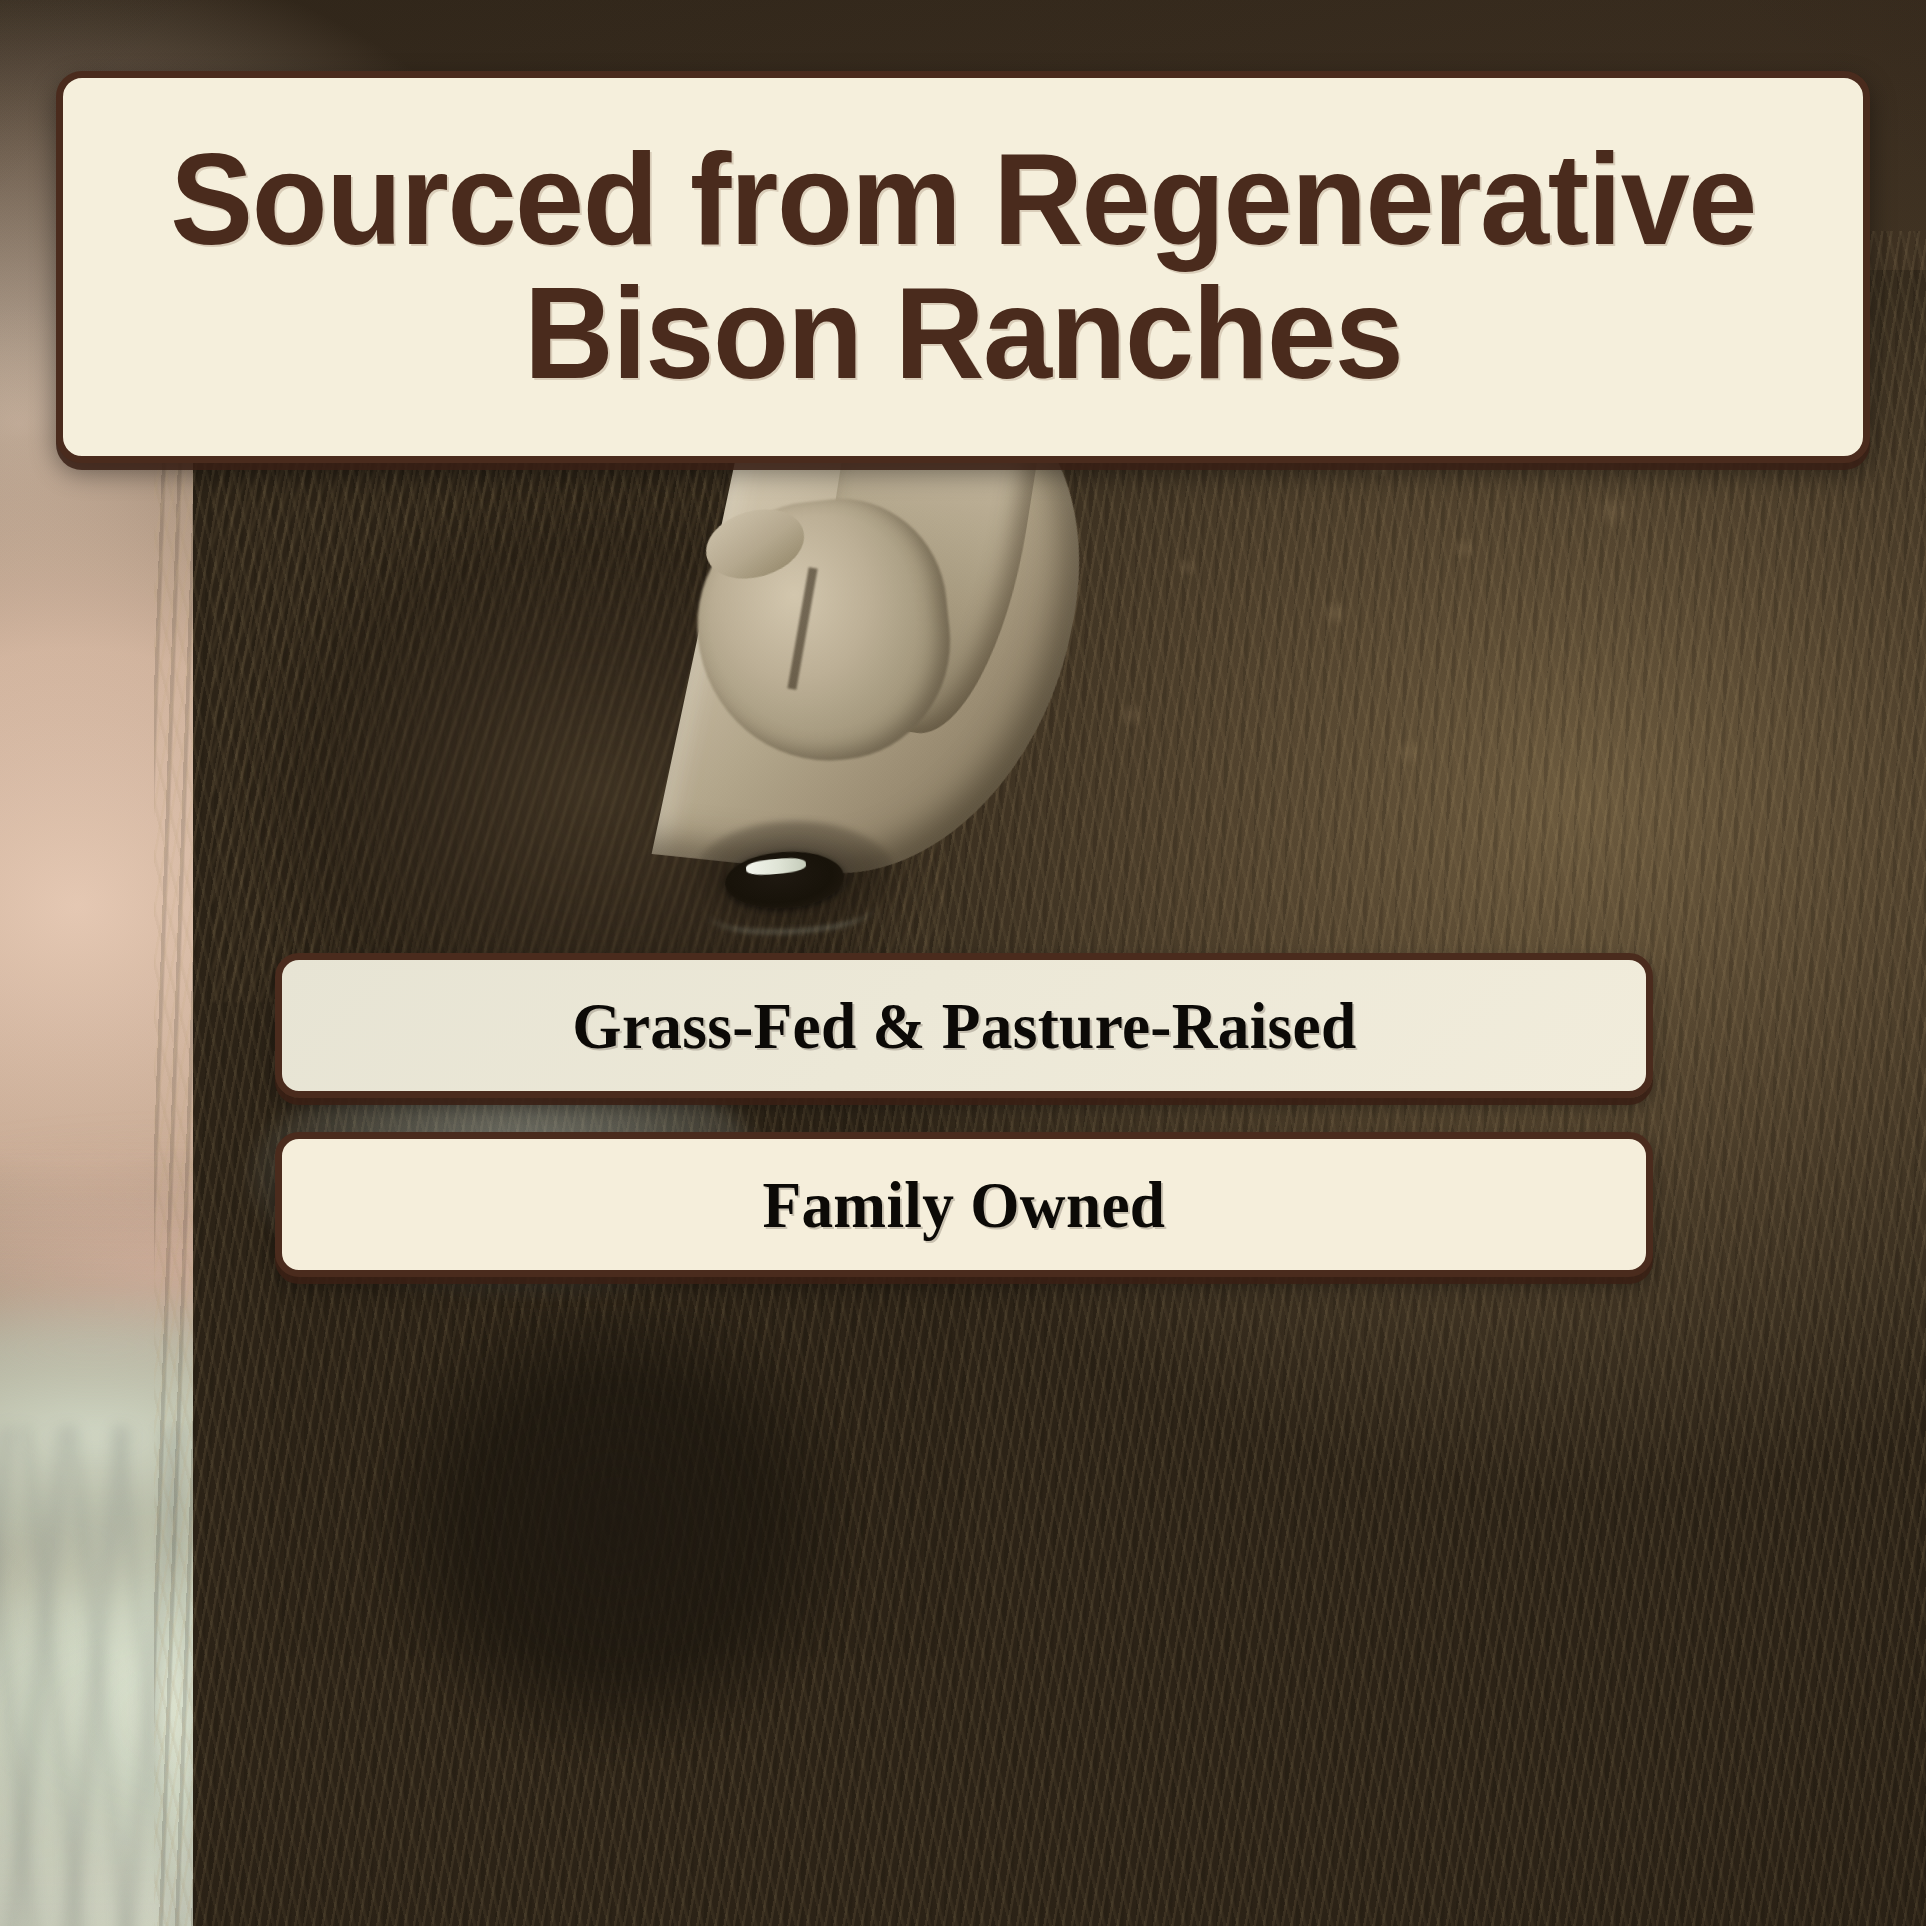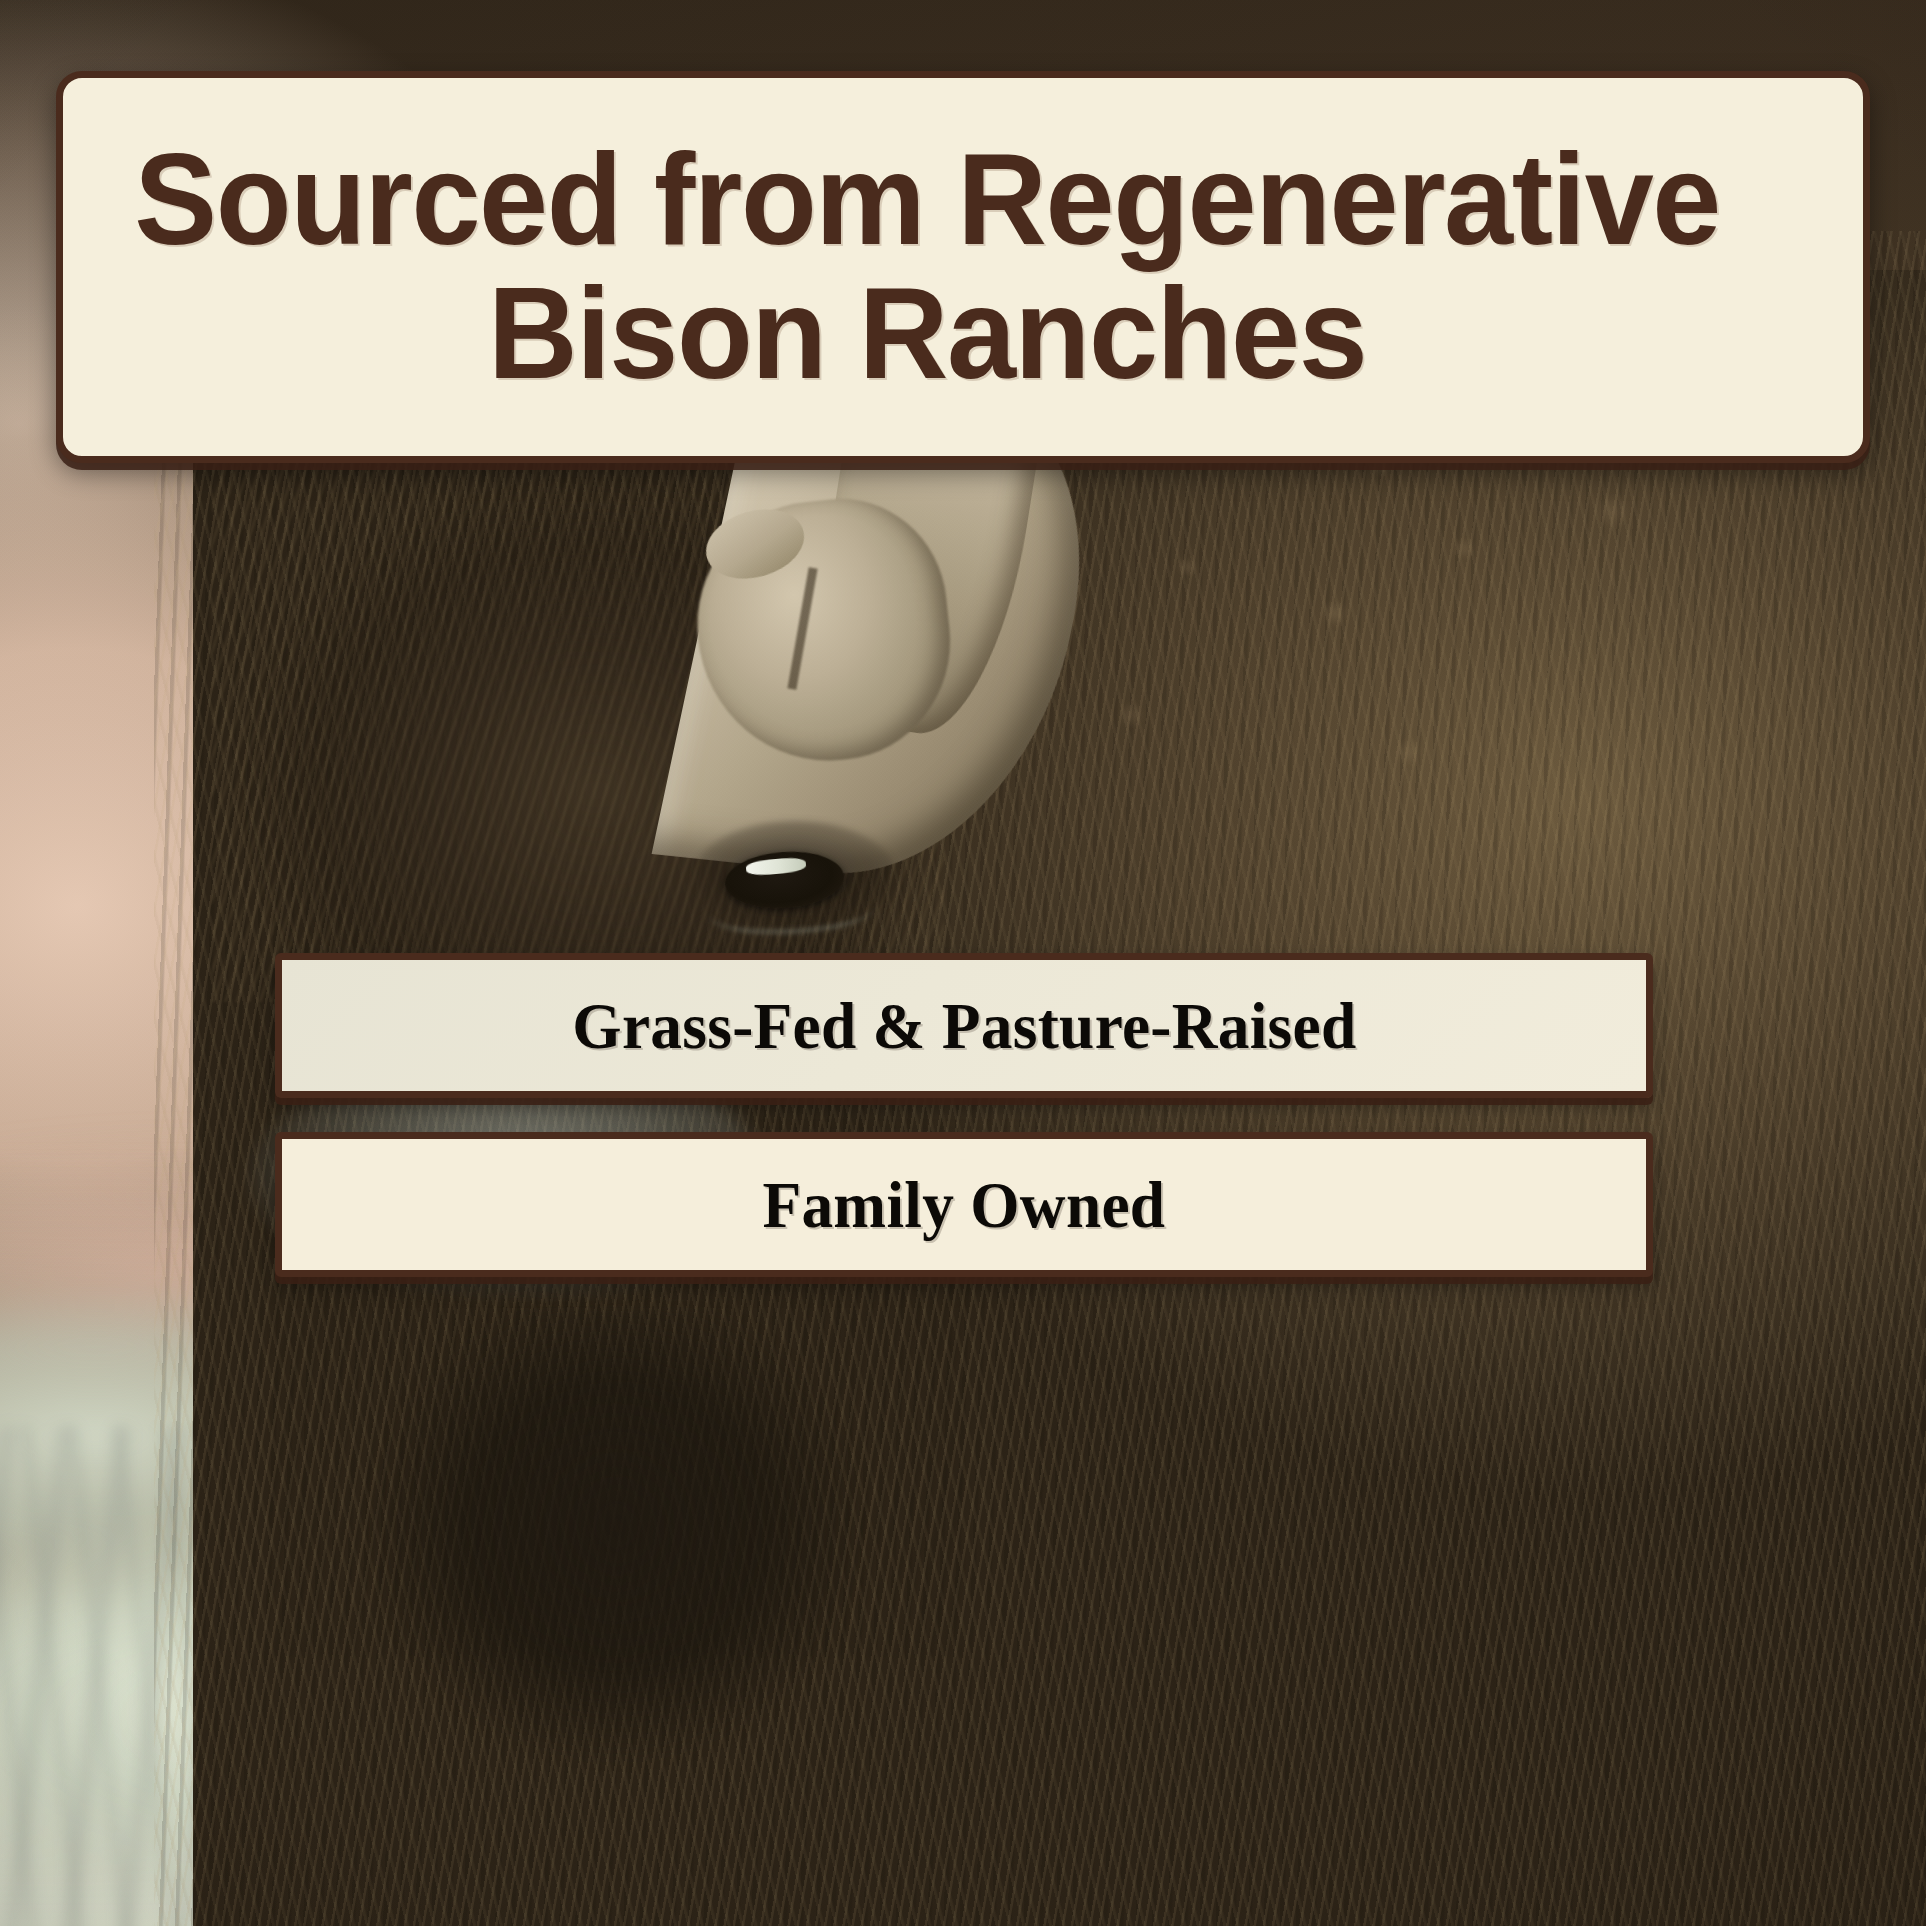--- a/index.html
+++ b/index.html
@@ -291,21 +291,21 @@
     top: 71px;
     width: 1814px;
     height: 392px;
     box-sizing: border-box;
     background: #f5efdc;
     border: 7px solid #4a2b1d;
     border-radius: 26px;
     box-shadow: 0 7px 0 rgba(58,32,21,0.85), 0 10px 26px rgba(0,0,0,0.42);
     display: flex;
     align-items: center;
-    justify-content: flex-start;
+    justify-content: center;
     padding: 0 34px;
   }
   .header-title {
     font-family: "Liberation Sans", sans-serif;
     font-weight: 700;
     font-size: 130px;
     line-height: 1.03;
     letter-spacing: -1.5px;
     color: #4a2b1d;
     text-align: center;
@@ -321,21 +321,21 @@
     top: 953px;
     width: 1378px;
     display: flex;
     flex-direction: column;
     gap: 34px;
   }
   .badge {
     box-sizing: border-box;
     height: 145px;
     border: 7px solid #4a2b1d;
-    border-radius: 6px;
+    border-radius: 24px;
     background: #f5eedb;
     box-shadow: 0 7px 0 rgba(58,32,21,0.88), 0 9px 20px rgba(0,0,0,0.35);
     display: flex;
     align-items: center;
     justify-content: center;
     padding: 12px 26px;
   }
   .badge--muted {
     background: linear-gradient(135deg, #e7e4d4 0%, #ece8d7 45%, #f1ecdb 100%);
   }

